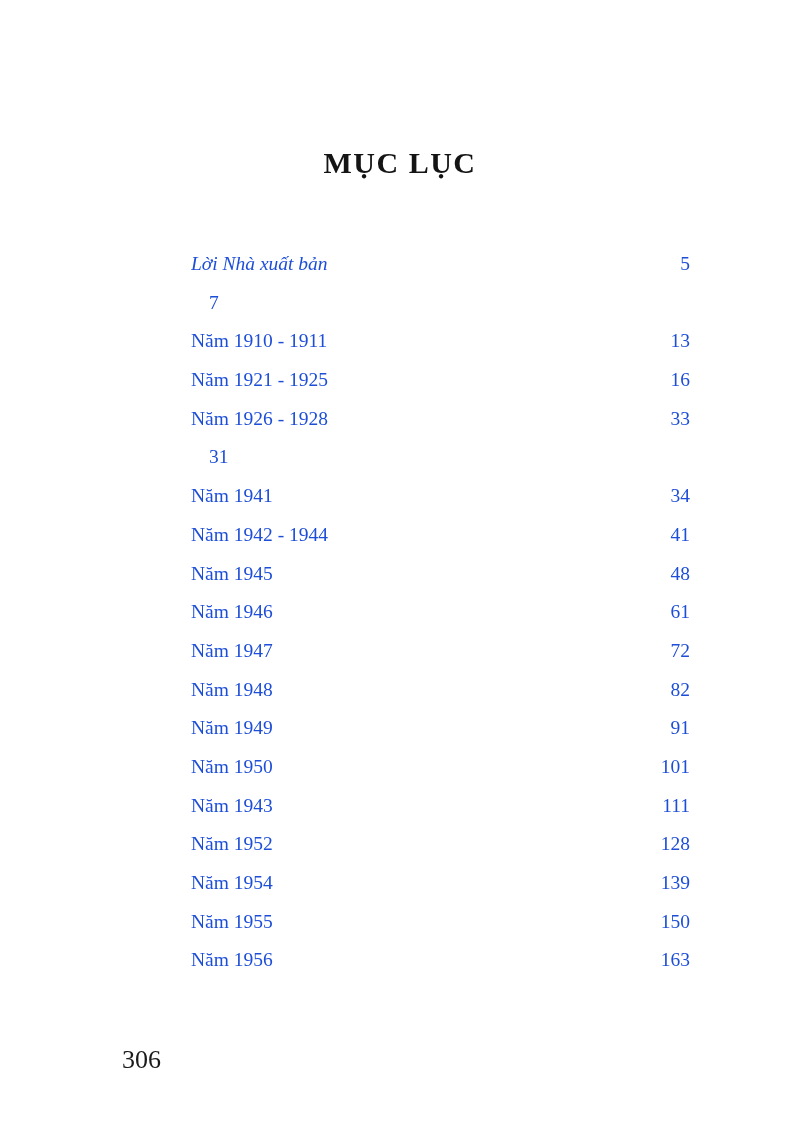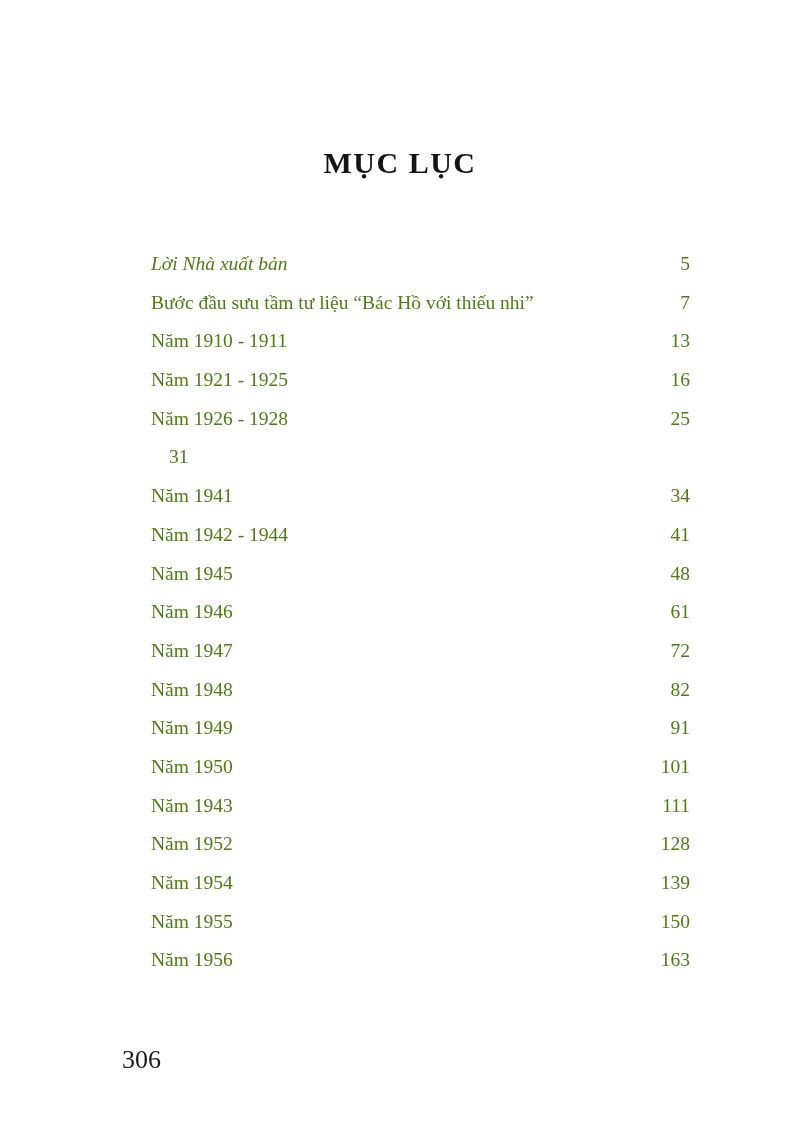--- a/index.html
+++ b/index.html
@@ -39,22 +39,23 @@
     left: 151px;
     width: 539px;
   }
   .toc-entry {
     display: flex;
     align-items: baseline;
     justify-content: space-between;
     height: 38.7px;
     font-size: 19.5px;
     line-height: 38.7px;
-    color: #4d7c0f;
+    color: #1d4ed8;
     white-space: nowrap;
+    margin-left: 40px;
   }
   .toc-entry .entry-title {
     flex: 0 1 auto;
     overflow: hidden;
     text-overflow: ellipsis;
   }
   .toc-entry.italic .entry-title {
     font-style: italic;
   }
   .toc-entry .entry-page {
@@ -78,34 +79,33 @@
 <div class="page">
 
   <div class="toc-title">MỤC LỤC</div>
 
   <div class="toc-list">
       <div class="toc-entry italic">
         <span class="entry-title">Lời Nhà xuất bản</span>
         <span class="entry-page">5</span>
       </div>
       <div class="toc-entry">
-        <span class="entry-title">Bước đầu sưu tầm tư liệu “Bác Hồ với thiếu nhi”</span>
         <span class="entry-page">7</span>
       </div>
       <div class="toc-entry">
         <span class="entry-title">Năm 1910 - 1911</span>
         <span class="entry-page">13</span>
       </div>
       <div class="toc-entry">
         <span class="entry-title">Năm 1921 - 1925</span>
         <span class="entry-page">16</span>
       </div>
       <div class="toc-entry">
         <span class="entry-title">Năm 1926 - 1928</span>
-        <span class="entry-page">25</span>
+        <span class="entry-page">33</span>
       </div>
       <div class="toc-entry">
         <span class="entry-page">31</span>
       </div>
       <div class="toc-entry">
         <span class="entry-title">Năm 1941</span>
         <span class="entry-page">34</span>
       </div>
       <div class="toc-entry">
         <span class="entry-title">Năm 1942 - 1944</span>

